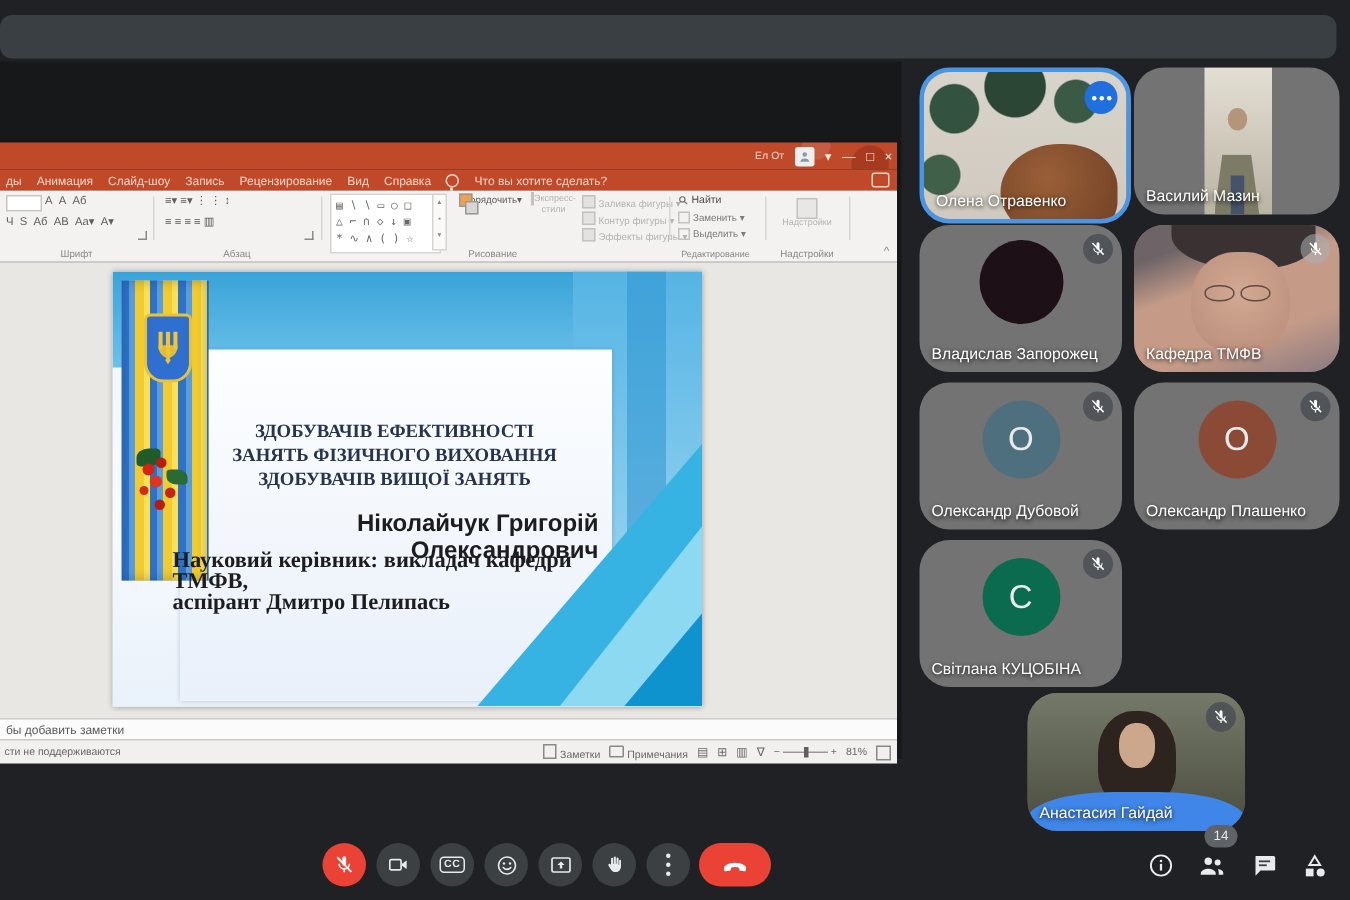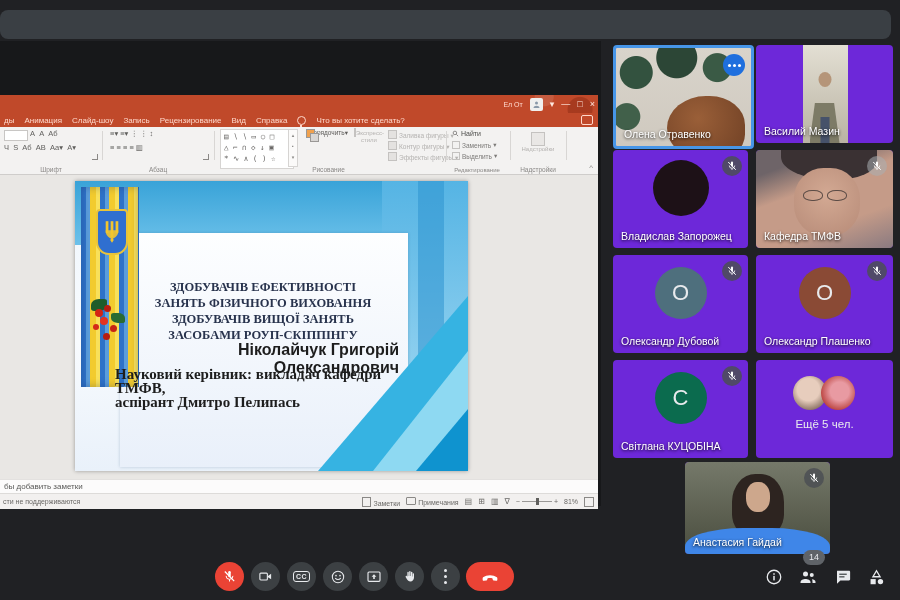--- a/index.html
+++ b/index.html
@@ -72,21 +72,21 @@
   .st-left{position:absolute;left:3px;top:4px;}
   .st-right{position:absolute;right:4px;top:0;height:100%;display:flex;align-items:center;gap:6px;}
   .st-ic{font-size:8px;color:#6a6866;}
   .st-slider{display:flex;align-items:center;gap:2px;}
   .st-line{width:30px;height:1px;background:#9a9896;position:relative;}
   .st-thumb{position:absolute;left:14px;top:-3px;width:3px;height:7px;background:#5f5e5c;}
   .st-fit{width:8px;height:8px;border:1px solid #8a8886;}
   .note-ic{display:inline-block;width:7px;height:8px;border:1px solid #8a8886;margin-right:2px;vertical-align:-1px;}
   .cmt-ic{display:inline-block;width:8px;height:6px;border:1px solid #8a8886;border-radius:1px;margin-right:2px;}
   
-  .tile{position:absolute;height:98px;border-radius:4px;background:#6d28d9;overflow:hidden;}
+  .tile{position:absolute;height:98px;border-radius:20px;background:#737373;overflow:hidden;}
   .tile .pname{position:absolute;left:8px;bottom:6px;font-size:10.5px;color:#fff;text-shadow:0 1px 3px rgba(0,0,0,.9);z-index:5;}
   .mute{position:absolute;top:6px;right:6px;width:20px;height:20px;border-radius:50%;background:rgba(75,79,84,.85);display:flex;align-items:center;justify-content:center;z-index:6;}
   .menu-dots{position:absolute;top:6px;right:6px;width:22px;height:22px;border-radius:50%;background:#1f6fde;display:flex;align-items:center;justify-content:center;gap:2px;z-index:6;}
   .menu-dots b{width:3px;height:3px;border-radius:50%;background:#fff;}
   .avatar-circle{position:absolute;left:50%;top:38px;transform:translate(-50%,-50%);width:52px;height:52px;border-radius:50%;
                  display:flex;align-items:center;justify-content:center;font-size:22px;color:#e8eaed;}
   
   .vid-olena{position:absolute;inset:0;background:
      radial-gradient(circle at 15% 25%,#33523f 0 16px,transparent 17px),
      radial-gradient(circle at 45% 10%,#2c4636 0 20px,transparent 21px),
@@ -247,21 +247,20 @@
               <i style="left:15px;top:26px;width:8px;height:8px;background:#e23322;"></i>
               <i style="left:25px;top:34px;width:7px;height:7px;background:#c62415;"></i>
               <i style="left:8px;top:33px;width:6px;height:6px;background:#d42a18;"></i>
               <i style="left:18px;top:42px;width:7px;height:7px;background:#b81d10;"></i>
             </div>
           </div>
           <div class="slide-title">
             <div>ЗДОБУВАЧІВ ЕФЕКТИВНОСТІ</div>
             <div>ЗАНЯТЬ ФІЗИЧНОГО ВИХОВАННЯ</div>
             <div>ЗДОБУВАЧІВ ВИЩОЇ ЗАНЯТЬ</div>
-            <div>ЗАСОБАМИ  РОУП-СКІППІНГУ</div>
           </div>
           <div class="slide-author">Ніколайчук Григорій Олександрович</div>
           <div class="slide-sup">Науковий керівник: викладач кафедри ТМФВ,
 аспірант  Дмитро Пелипась</div>
         </div>
       </div>
 
       <div class="ppt-notes"><span>бы добавить заметки</span></div>
 
       <div class="ppt-status">
@@ -375,27 +374,20 @@
           <g fill="#fff">
             <rect x="10" y="3" width="4" height="10" rx="2"></rect>
           </g>
           <path d="M6.5 11a5.5 5.5 0 0 0 11 0" fill="none" stroke="#fff" stroke-width="1.6"></path>
           <line x1="12" y1="16.5" x2="12" y2="20" stroke="#fff" stroke-width="1.6"></line>
           <line x1="4.5" y1="4" x2="19.5" y2="19.5" stroke="#fff" stroke-width="2"></line>
         </svg>
     </div>
     <span class="pname">Світлана КУЦОБІНА</span>
   </div>
-  <div class="tile" style="left:756px;top:360px;width:137px;">
-    <div class="more-av">
-      <i style="left:0;background:radial-gradient(circle at 45% 40%,#e7cdbd 0 40%,#8d7466 75%);"></i>
-      <i style="left:28px;background:radial-gradient(circle at 55% 45%,#e89aa2 0 35%,#b3342e 80%);"></i>
-    </div>
-    <div class="more-label">Ещё 5 чел.</div>
-  </div>
 
   <div class="tile" style="left:685px;top:462px;width:145px;height:92px;">
     <div class="vid-anast"></div>
     <div class="an-hair"></div>
     <div class="an-face"></div>
     <div class="an-top"></div>
     <div class="mute">
       <svg width="12" height="12" viewBox="0 0 24 24">
           <g fill="#fff">
             <rect x="10" y="3" width="4" height="10" rx="2"></rect>

